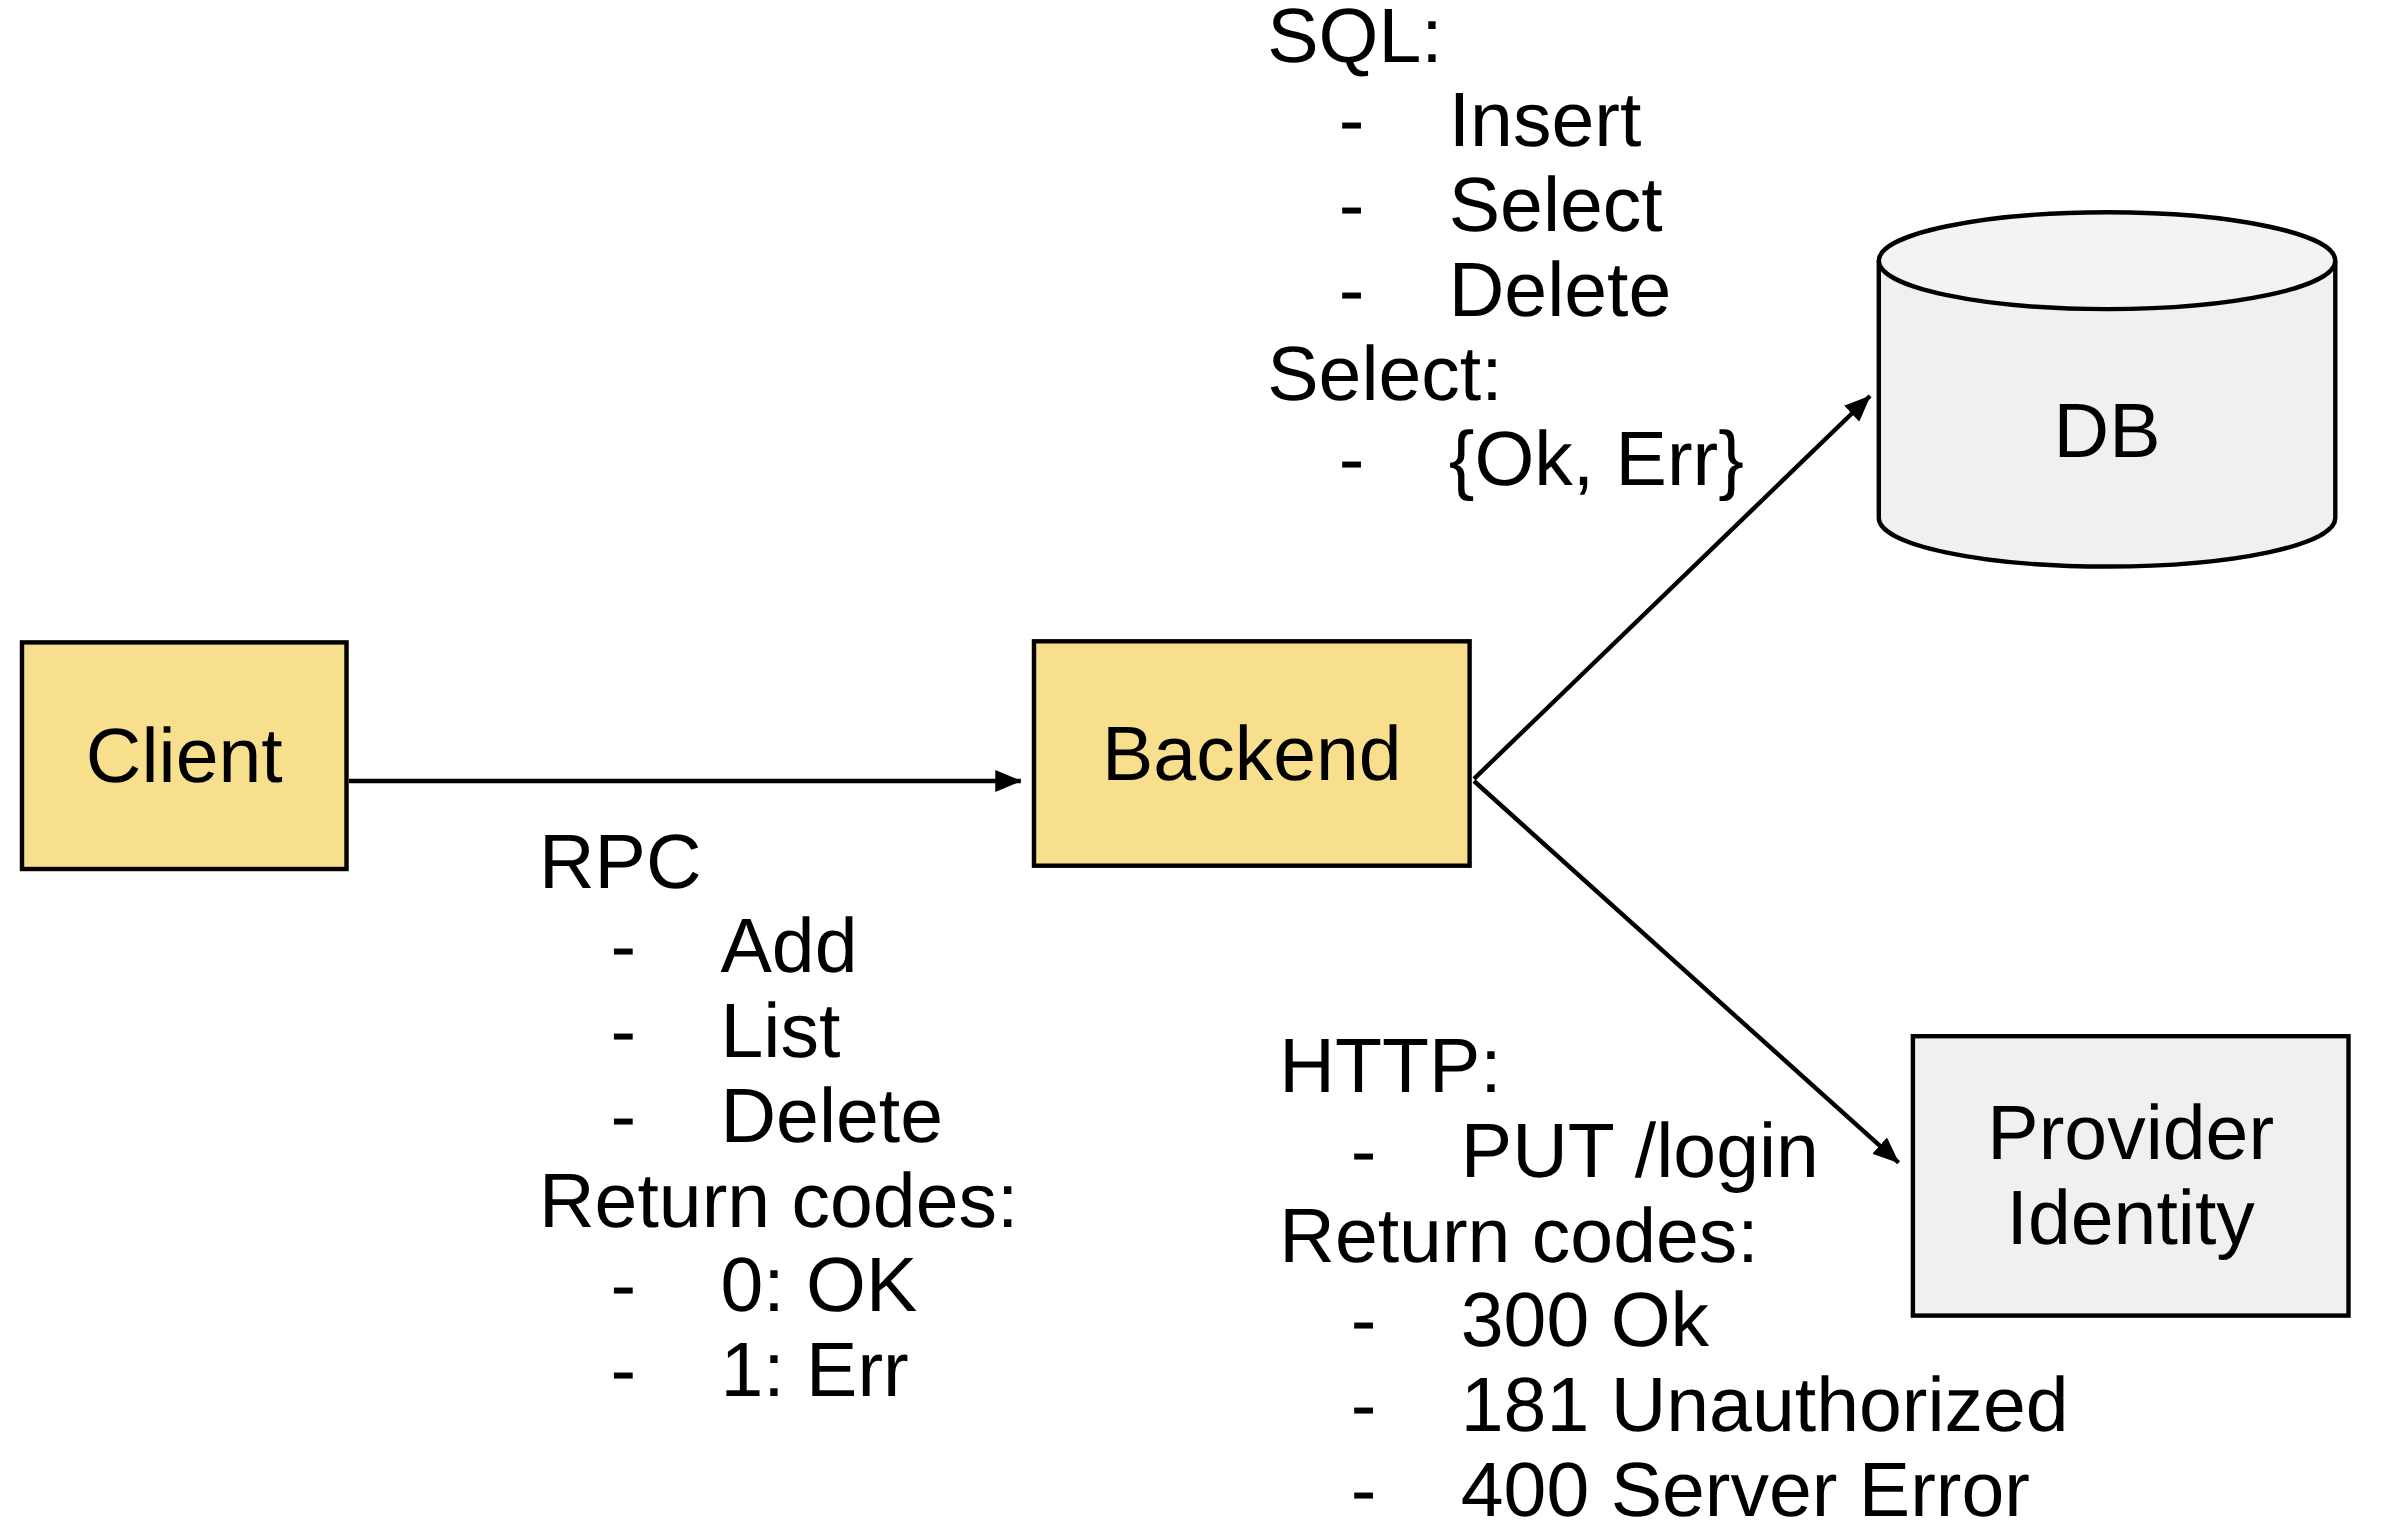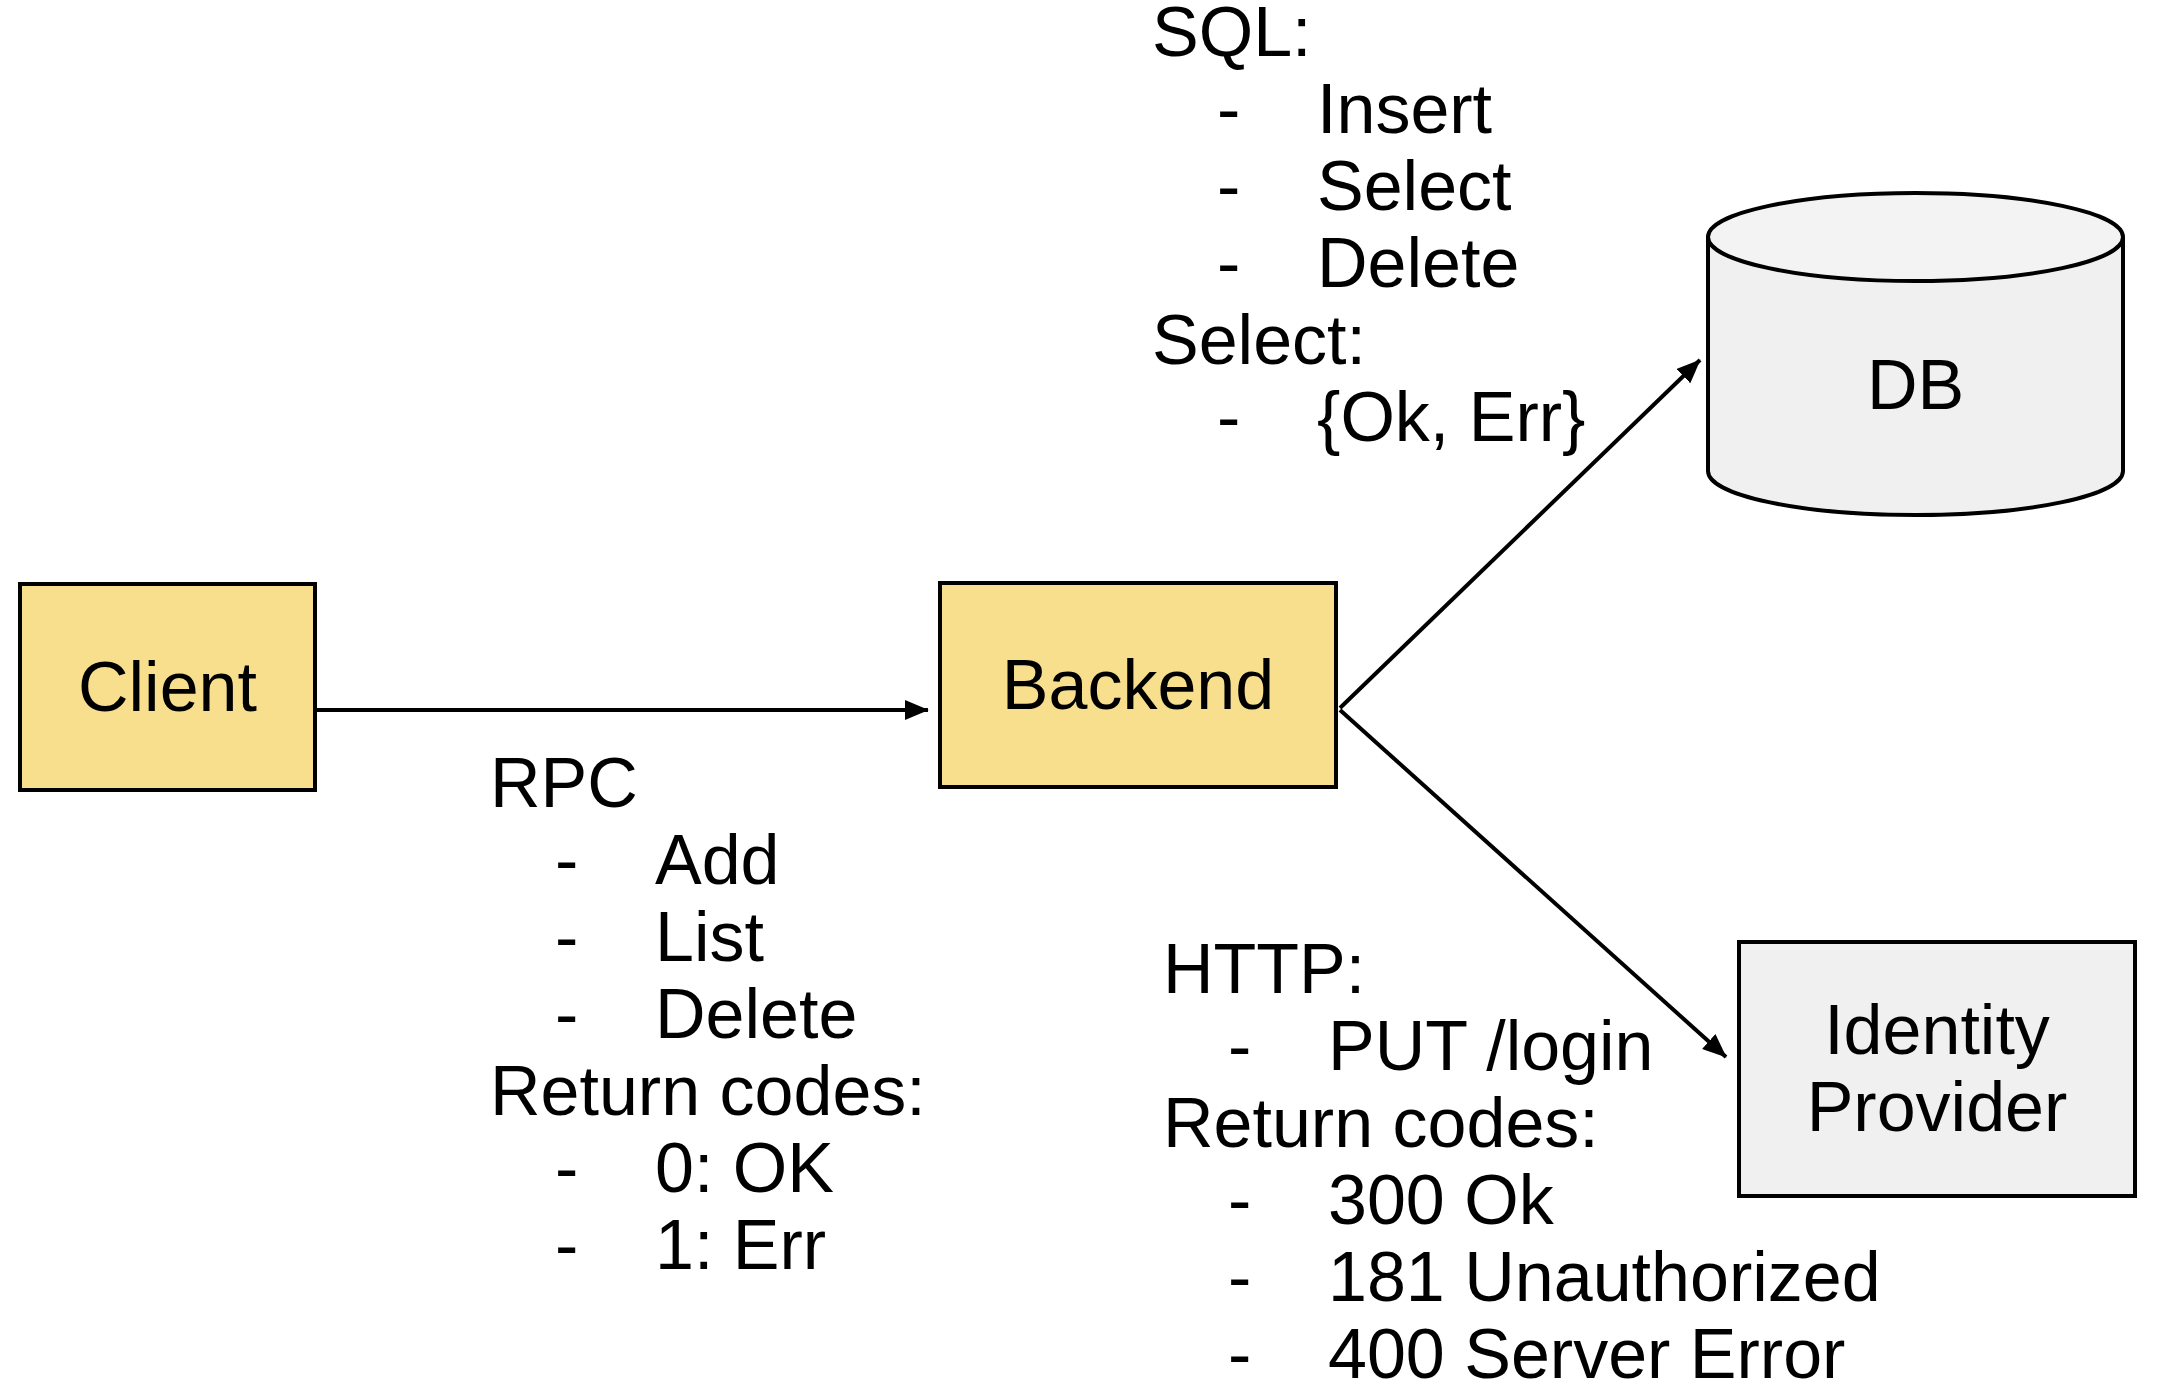--- a/index.html
+++ b/index.html
@@ -51,21 +51,21 @@
   .node.yellow { background: var(--node-yellow, #F7DF8E); }
   .node.gray   { background: var(--node-gray, #F0F0F0); }
 
   .node-client  { left: 18px;   top: 582px; width: 299px; height: 210px; }
   .node-backend { left: 938px;  top: 581px; width: 400px; height: 208px; }
   .node-idp     { left: 1737px; top: 940px; width: 400px; height: 258px; }
 
   .db-label {
     position: absolute;
     left: 1708px; top: 340px; width: 415px; height: 90px;
-    display: flex; align-items: center; justify-content: center;
+    display: flex; align-items: flex-end; justify-content: center;
     font-size: 70px; line-height: 77px;
   }
 
   .tblock {
     position: absolute;
     font-size: 70px;
     line-height: 77px;
     white-space: nowrap;
   }
   .tblock-sql  { left: 1152px; top: -6px;  }
@@ -107,22 +107,22 @@
 
   <div class="node yellow node-backend">
     <span>Backend</span>
   </div>
 
   <div class="db-label">
     <span>DB</span>
   </div>
 
   <div class="node gray node-idp">
+    <span>Provider</span>
     <span>Identity</span>
-    <span>Provider</span>
   </div>
 
   <div class="tblock tblock-sql">
     <div class="tline">
       <span class="ttext">SQL:</span>
     </div>
     <div class="tline li">
       <span class="bullet">-</span>
       <span class="ttext">Insert</span>
     </div>

